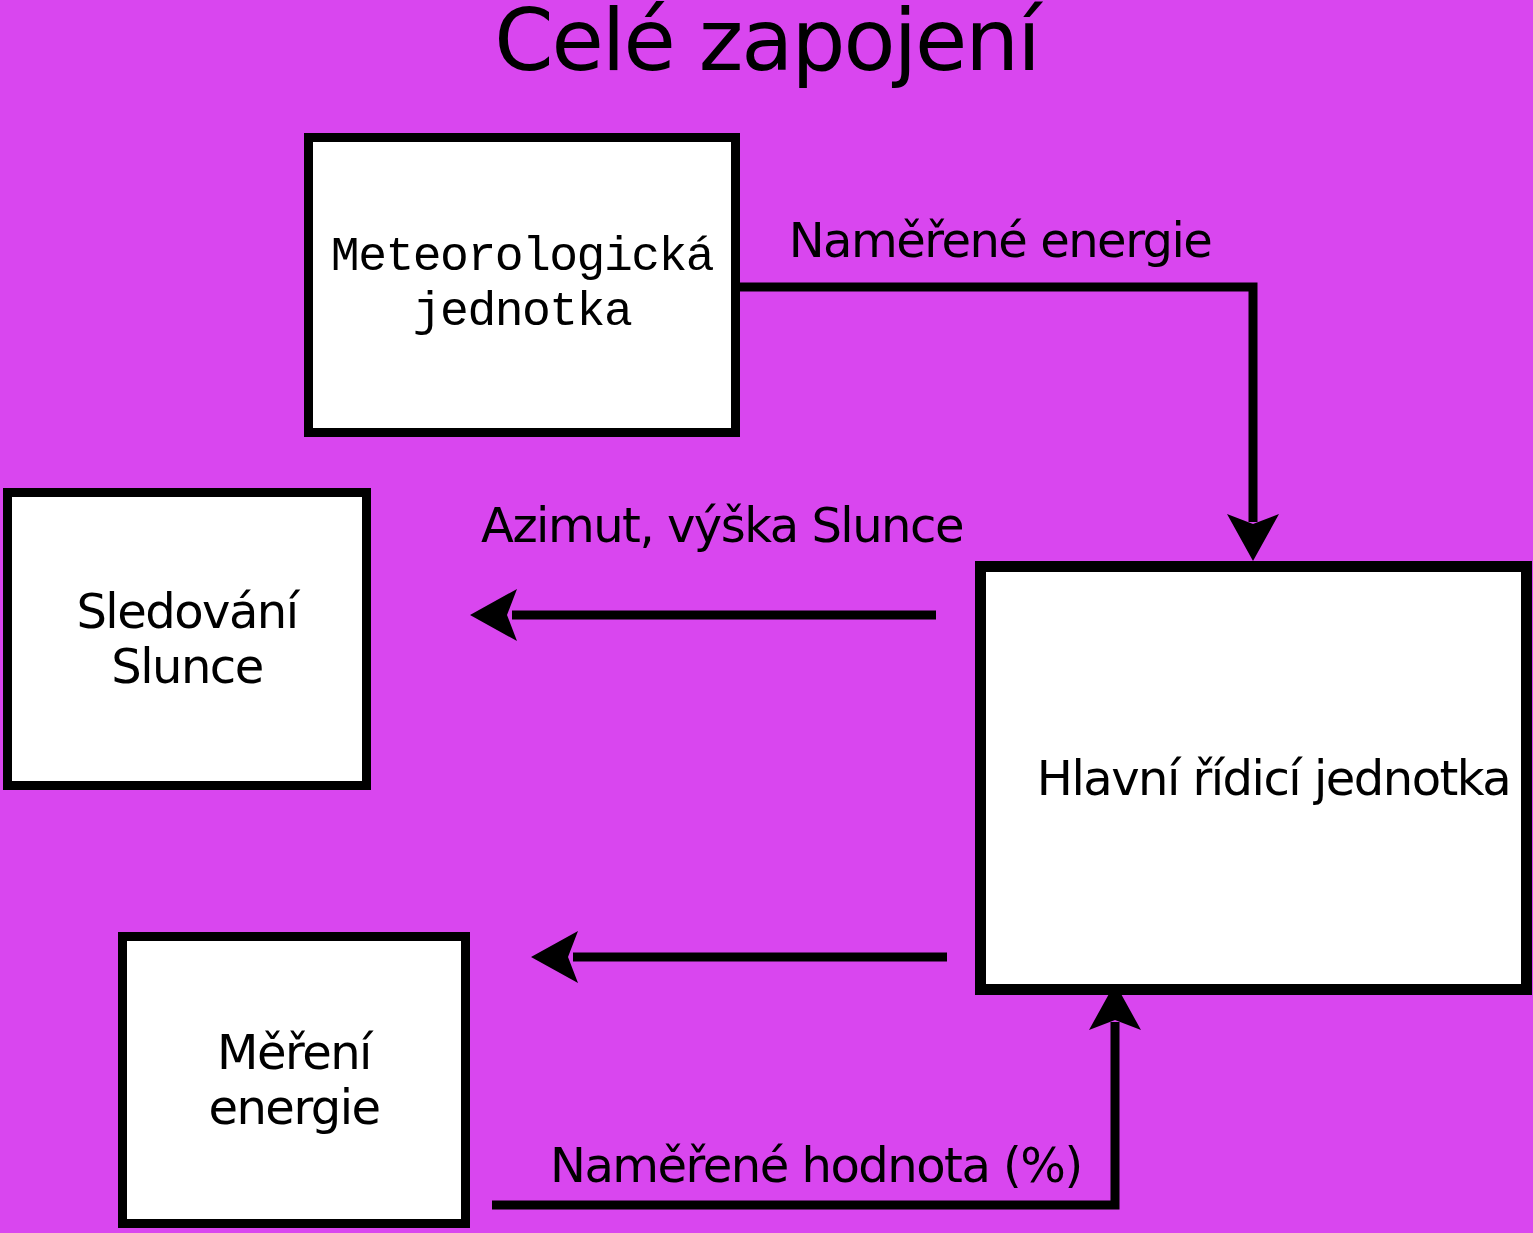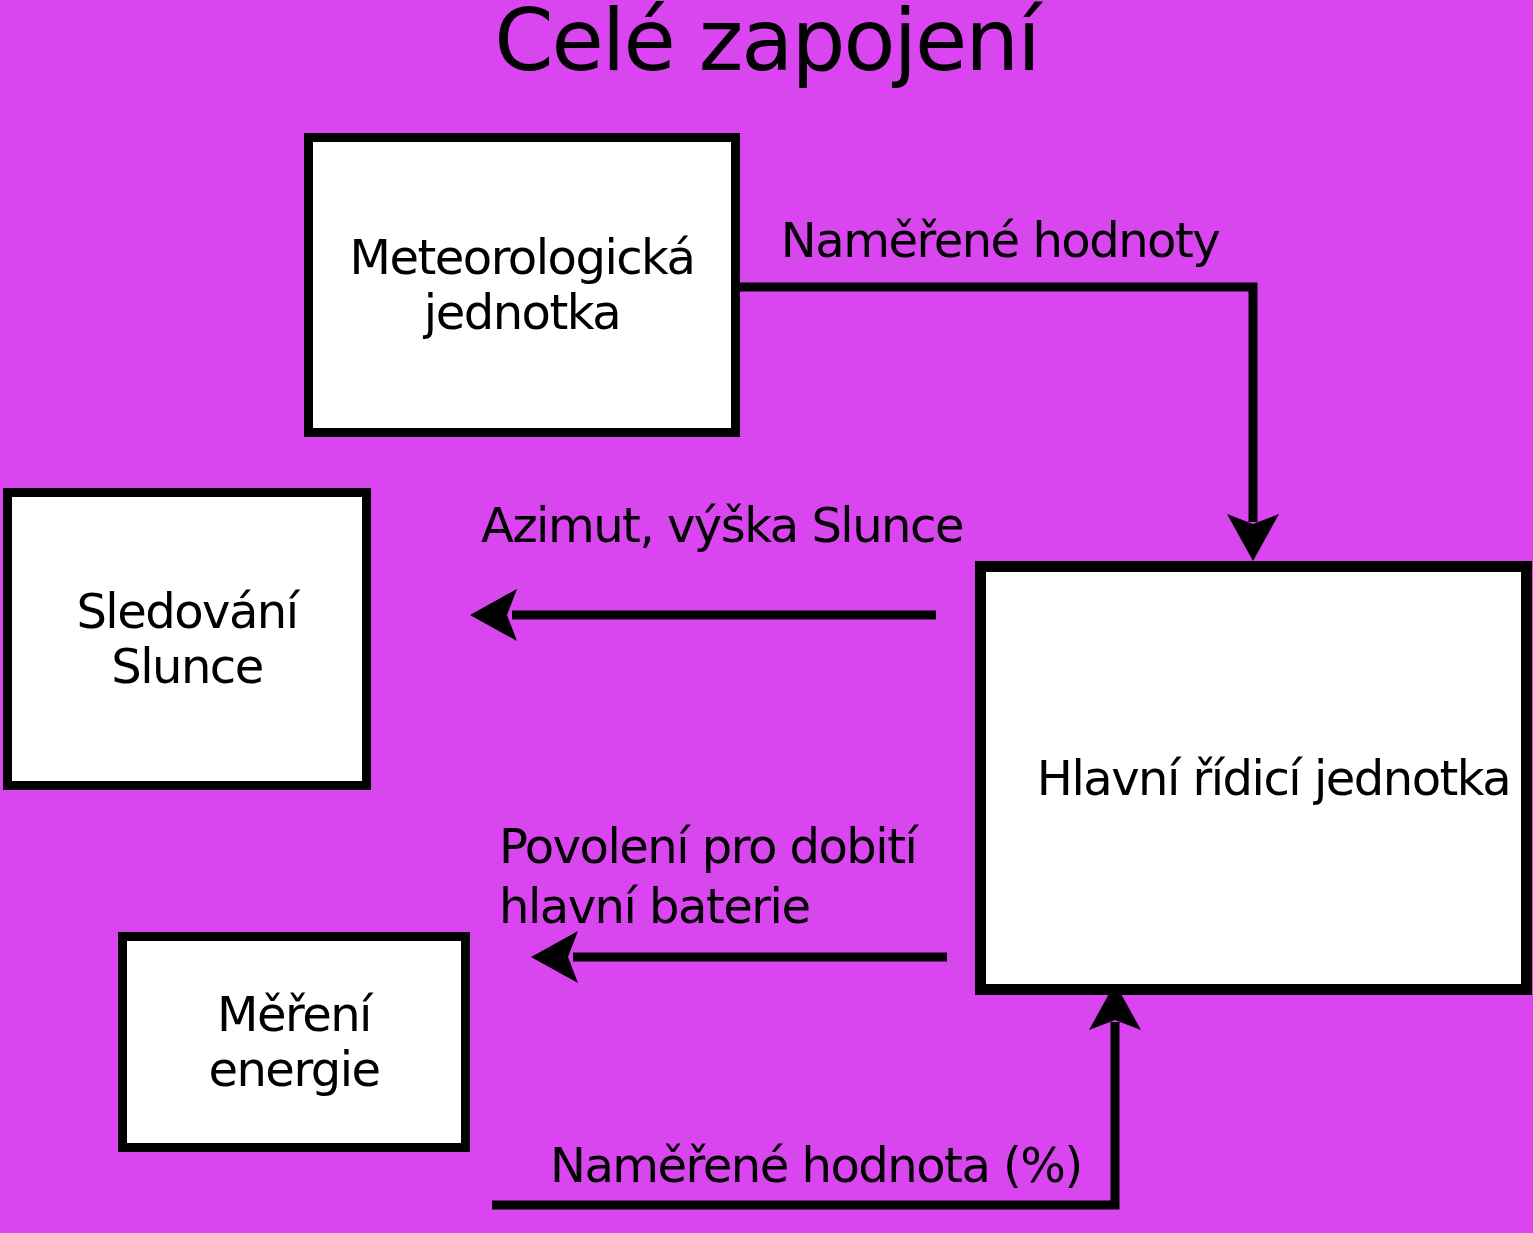--- a/index.html
+++ b/index.html
@@ -39,23 +39,23 @@
     background: #ffffff;
     display: flex;
     flex-direction: column;
     align-items: center;
     justify-content: center;
     text-align: center;
     font-size: 48px;
     line-height: 55px;
     letter-spacing: -1.5px;
   }
-  .box-meteo  { left: 304px;  top: 133px; width: 436px; height: 304px; }
+  .box-meteo  { left: 304px;  top: 133px; width: 436px; height: 304px; font-family: Liberation Mono, monospace; }
   .box-sun    { left: 3px;    top: 488px; width: 368px; height: 302px; }
-  .box-energy { left: 118px;  top: 932px; width: 352px; height: 220px; }
+  .box-energy { left: 118px;  top: 932px; width: 352px; height: 296px; }
   .box-main   { left: 975px;  top: 561px; width: 557px; height: 434px; border-width: 11px; padding-left: 40px; }
   .box-line { display: block; white-space: nowrap; }
   .edge-label {
     position: absolute;
     font-size: 48px;
     line-height: 52px;
     letter-spacing: -1.5px;
     white-space: nowrap;
   }
   .lbl-measured-values { left: 1000px; top: 214px; transform: translateX(-50%); }
@@ -105,24 +105,20 @@
 
   <div class="box box-energy">
     <span class="box-line">Měření</span>
     <span class="box-line">energie</span>
   </div>
 
   <div class="box box-main">
     <span class="box-line">Hlavní řídicí jednotka</span>
   </div>
 
-  <div class="edge-label lbl-measured-values">Naměřené hodnoty</div>
+  <div class="edge-label lbl-measured-values">Naměřené energie</div>
 
   <div class="edge-label lbl-azimuth">Azimut, výška Slunce</div>
 
-  <div class="edge-label lbl-charge">
-    <span class="box-line">Povolení pro dobití</span>
-    <span class="box-line">hlavní baterie</span>
-  </div>
 
   <div class="edge-label lbl-percent">Naměřené hodnota (%)</div>
 
 </div>
 
 </body></html>

